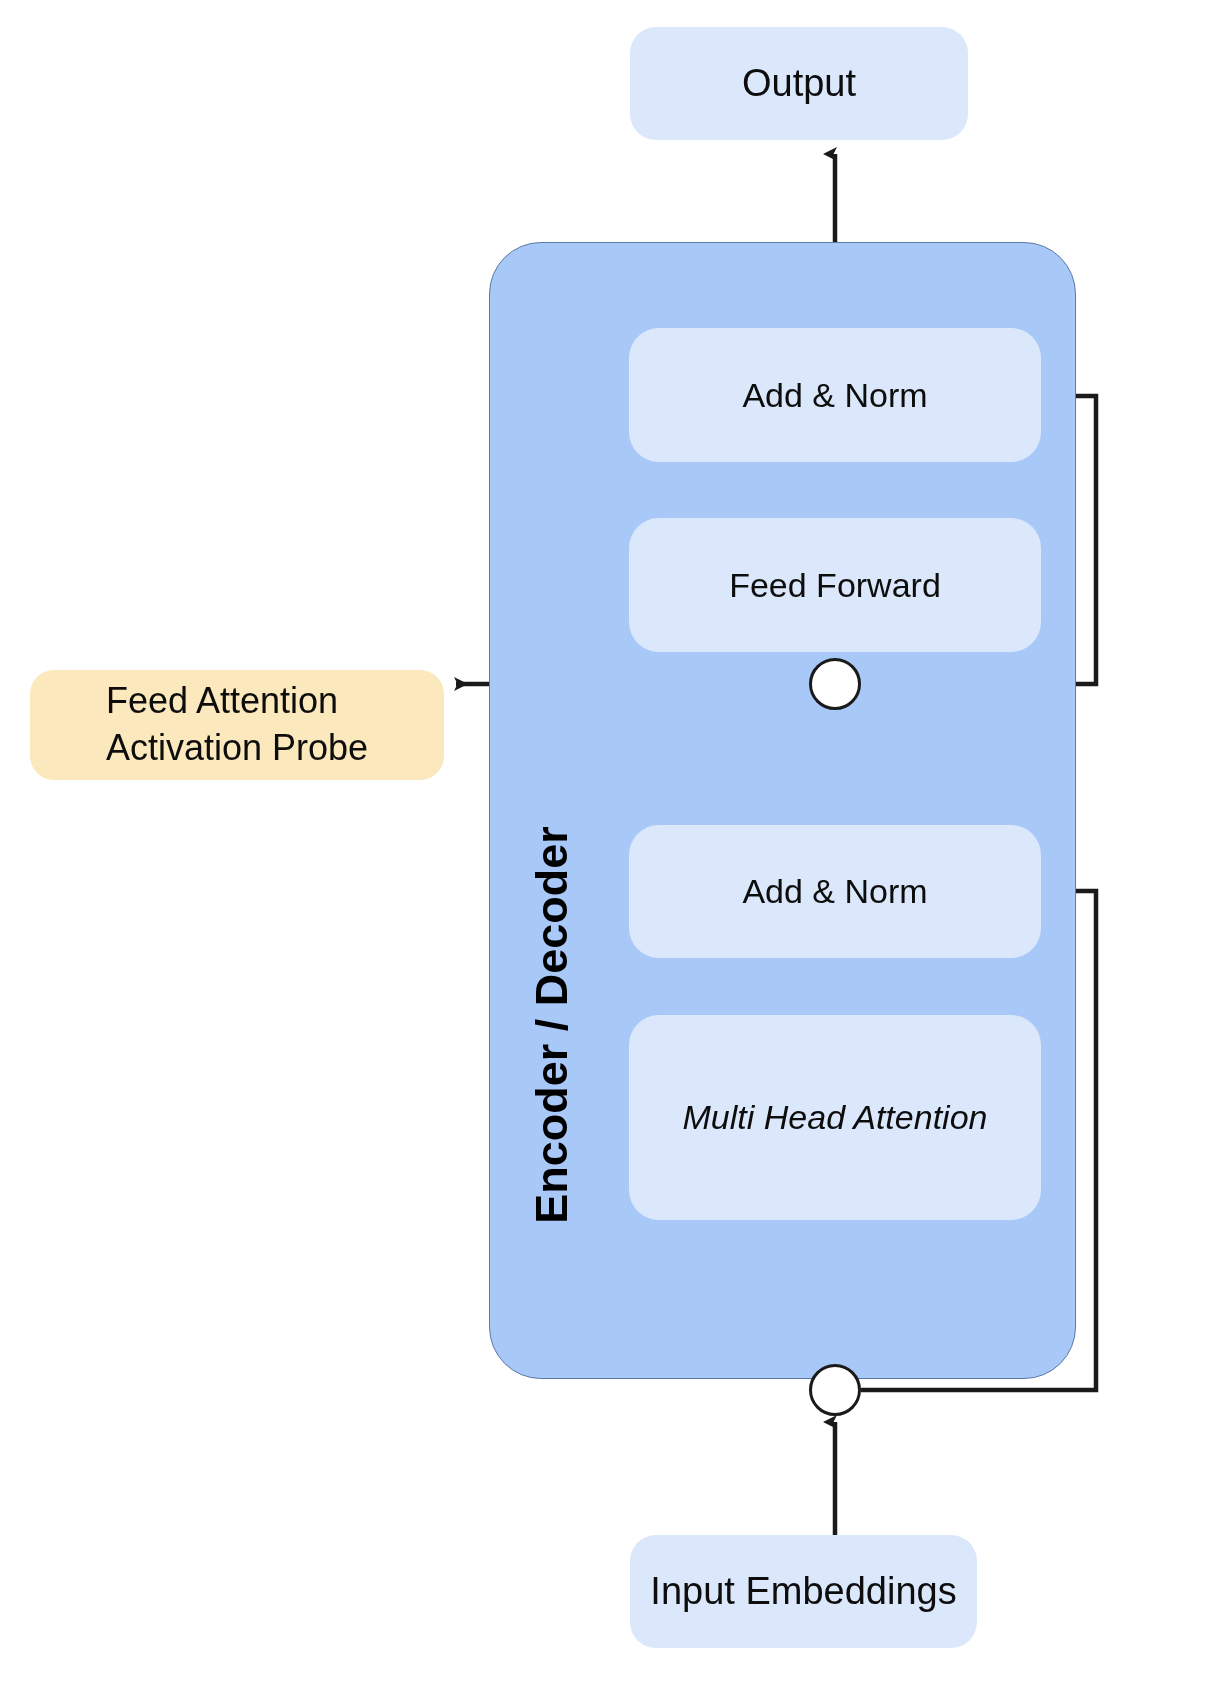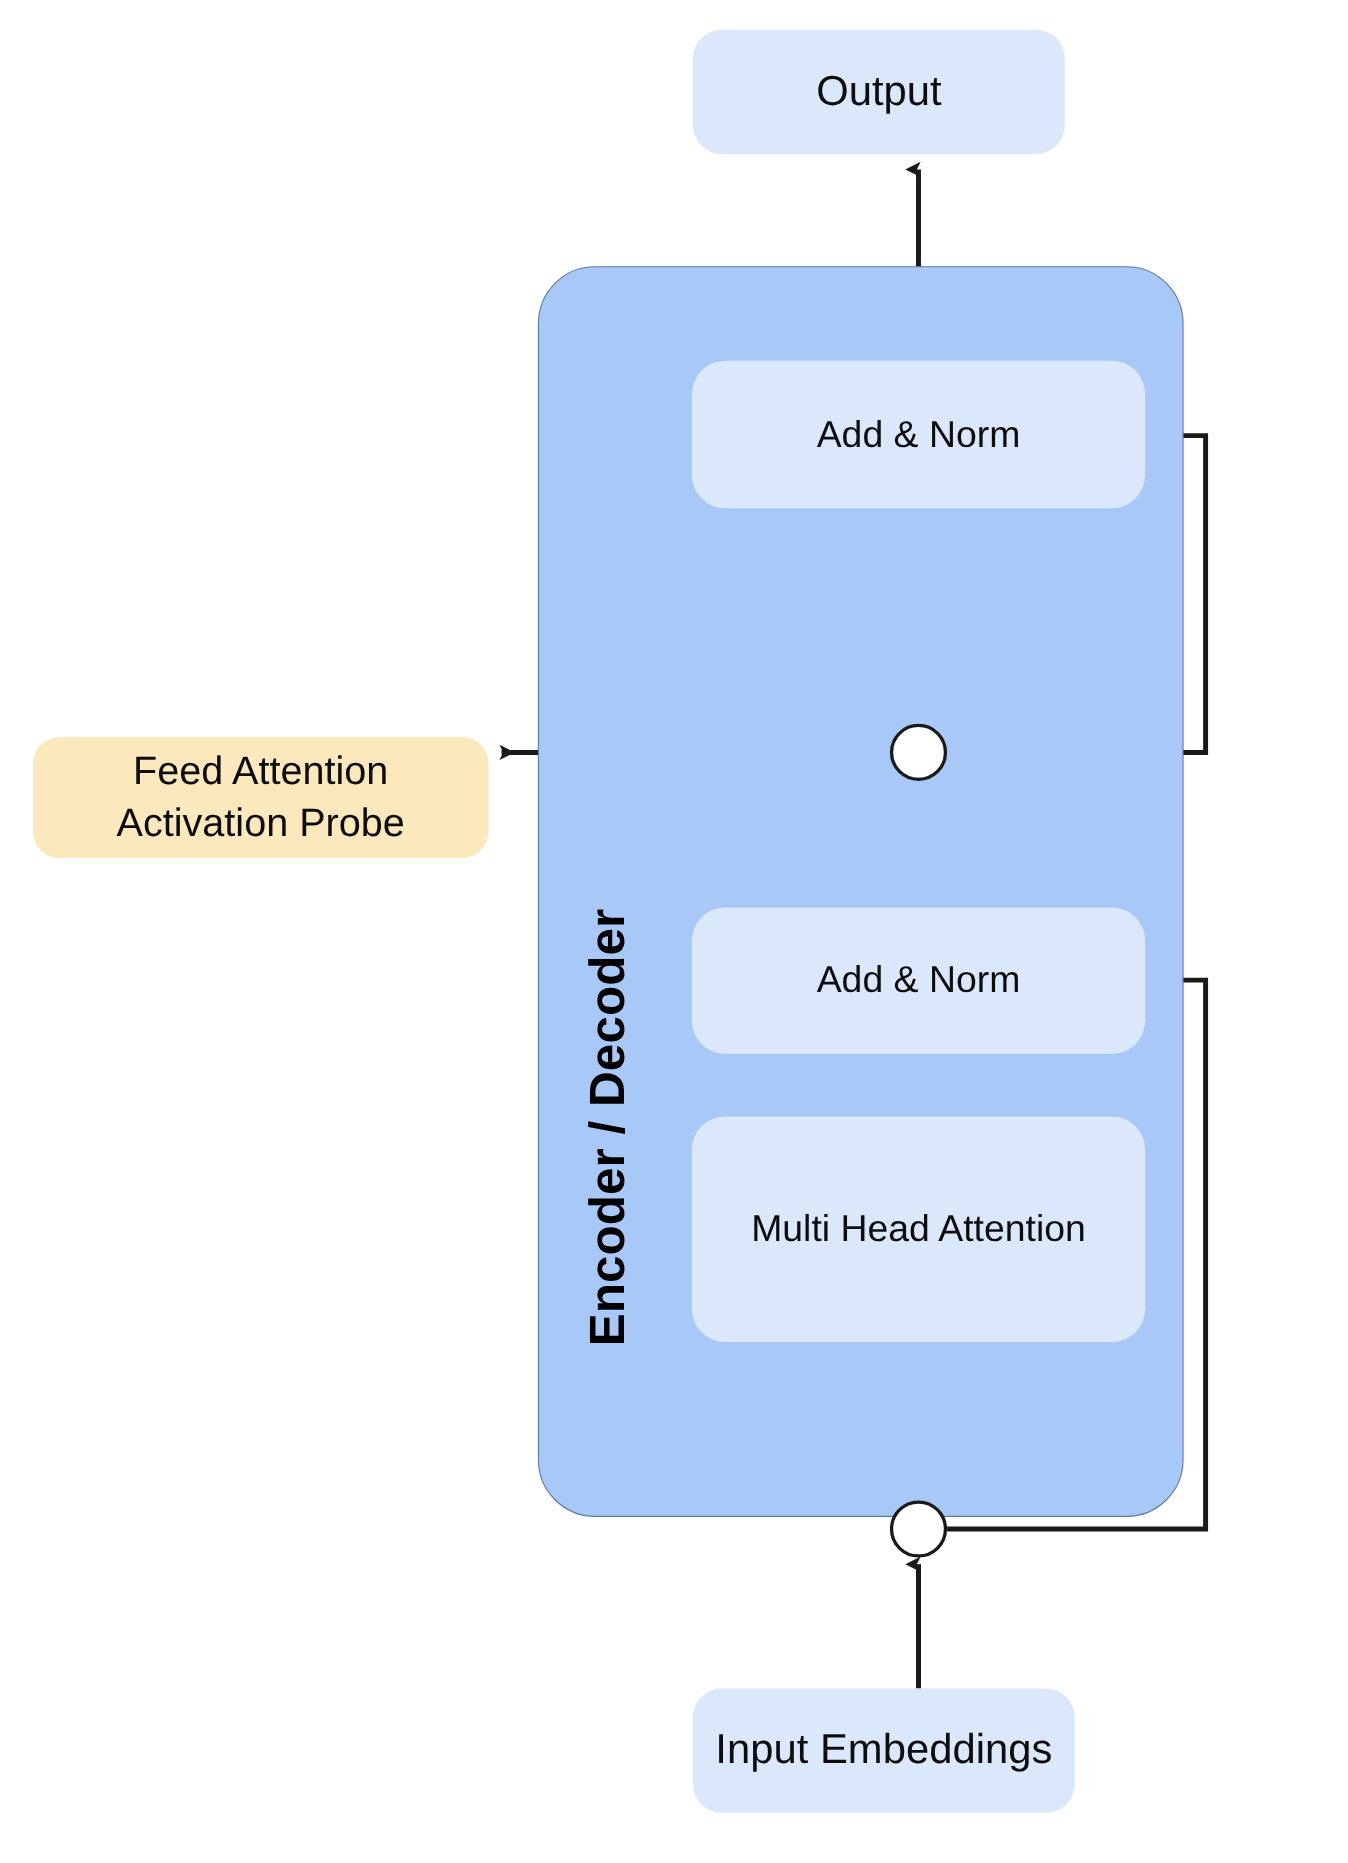--- a/index.html
+++ b/index.html
@@ -23,21 +23,20 @@
     top: 0;
     width: 1225px;
     height: 1694px;
   }
   .node-box {
     position: absolute;
     box-sizing: border-box;
     display: flex;
     align-items: center;
     justify-content: center;
-    text-align: center;
     color: #0d0d0d;
     line-height: 1.18;
     white-space: pre-line;
   }
   
   #encoder-decoder-container {
     left: 489px;
     top: 242px;
     width: 587px;
     height: 1137px;
@@ -96,20 +95,21 @@
     left: 629px;
     top: 825px;
     width: 412px;
     height: 133px;
   }
   #box-multi-head-attention {
     left: 629px;
     top: 1015px;
     width: 412px;
     height: 205px;
+    font-style: italic;
   }
   
   #encoder-decoder-label {
     position: absolute;
     left: 0;
     top: 0;
     width: 470px;
     height: 60px;
     transform-origin: 0 0;
     transform: translate(522px, 1260px) rotate(-90deg);
@@ -181,20 +181,21 @@
   </svg>
 
   <div class="node-box" id="encoder-decoder-container"></div>
 
   <div id="encoder-decoder-label">Encoder / Decoder</div>
 
   <div class="node-box io-box" id="box-output">Output</div>
 
   <div class="node-box inner-box" id="box-add-norm-top">Add &amp; Norm</div>
 
+  <div class="node-box inner-box" id="box-feed-forward">Feed Forward</div>
 
   <div class="node-box inner-box" id="box-add-norm-bottom">Add &amp; Norm</div>
 
   <div class="node-box inner-box" id="box-multi-head-attention">Multi Head Attention</div>
 
   <div class="node-box io-box" id="box-input-embeddings">Input Embeddings</div>
 
   <div class="node-box" id="probe-box">Feed Attention
 Activation Probe</div>
 

